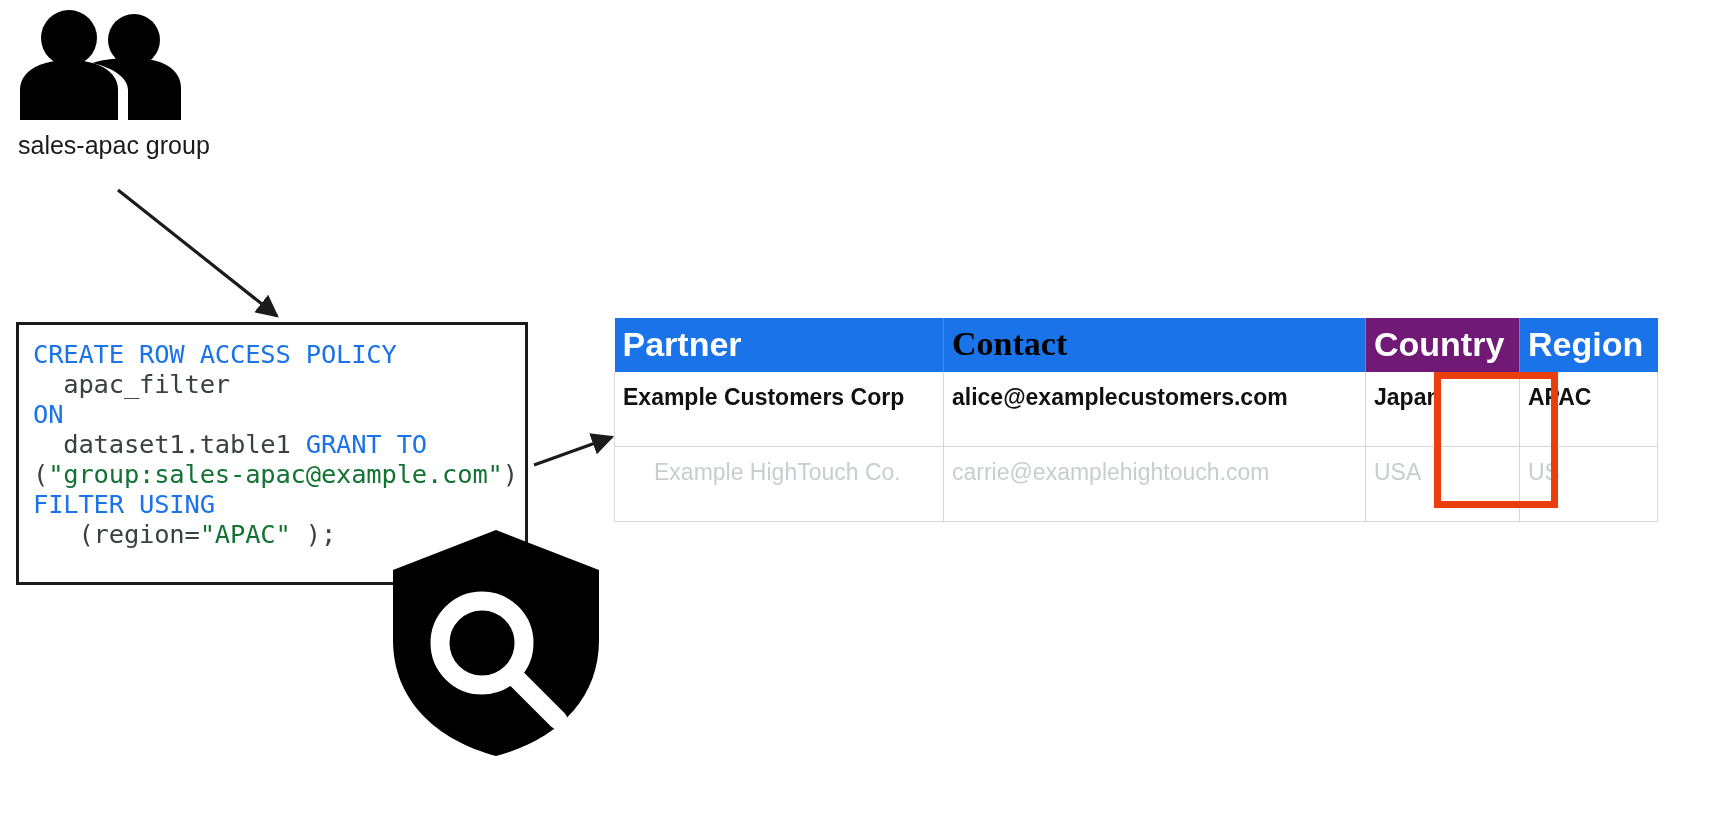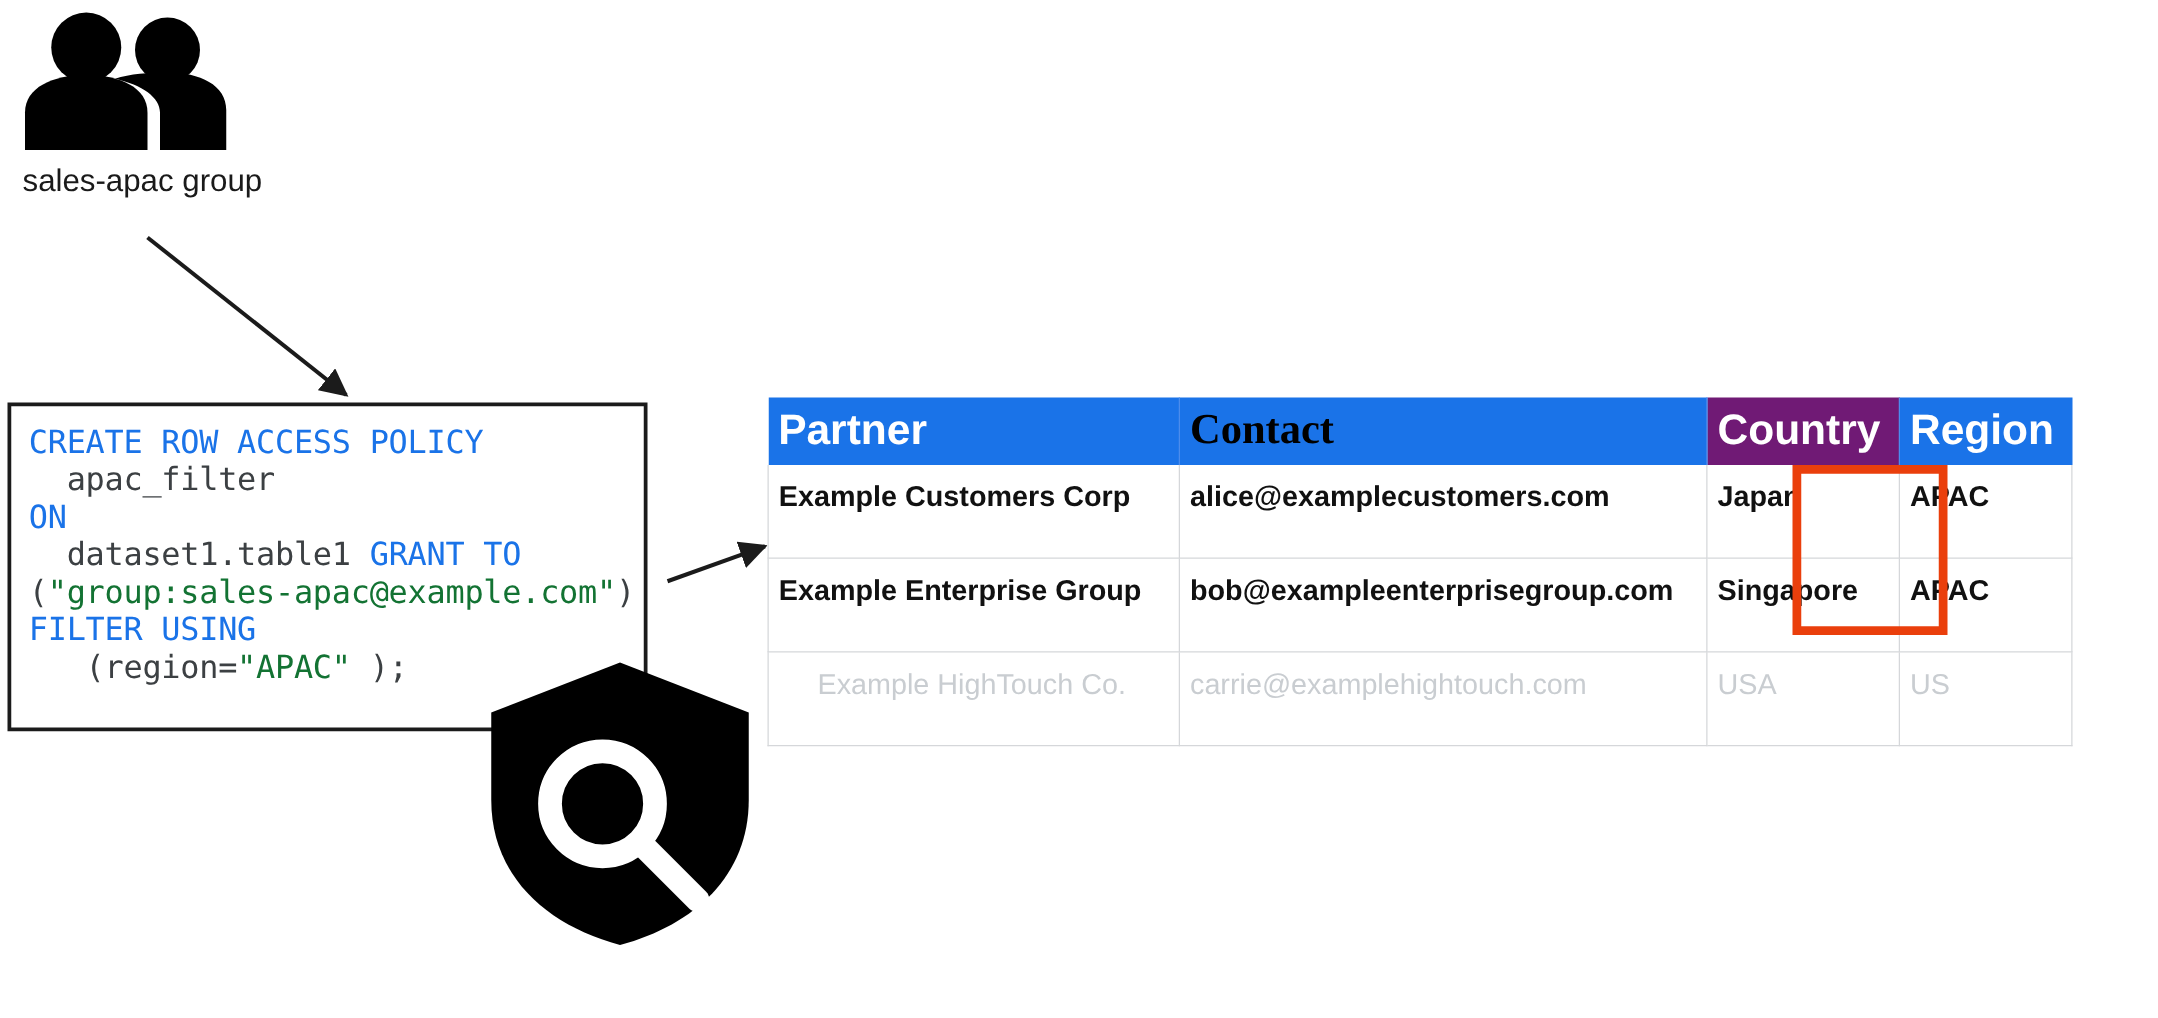--- a/index.html
+++ b/index.html
@@ -44,21 +44,21 @@
     left: 0;
     top: 0;
     width: 1726px;
     height: 814px;
     pointer-events: none;
   }
 
   
   #code-box {
     position: absolute;
-    left: 6px;
+    left: 16px;
     top: 322px;
     width: 512px;
     height: 263px;
     box-sizing: border-box;
     border: 3px solid #1b1b1b;
     background: #ffffff;
     padding: 14px 10px 10px 14px;
   }
   #code-text {
     margin: 0;
@@ -213,26 +213,20 @@
         <th class="c-region" style="background: rgb(26, 115, 232); color: rgb(255, 255, 255);">Region</th>
       </tr>
     </thead>
     <tbody>
       <tr class="row-active">
         <td class="c-partner">Example Customers Corp</td>
         <td class="c-contact">alice@examplecustomers.com</td>
         <td class="c-country">Japan</td>
         <td class="c-region">APAC</td>
       </tr>
-      <tr class="row-active">
-        <td class="c-partner">Example Enterprise Group</td>
-        <td class="c-contact">bob@exampleenterprisegroup.com</td>
-        <td class="c-country">Singapore</td>
-        <td class="c-region">APAC</td>
-      </tr>
       <tr class="row-muted">
         <td class="c-partner" style="color: rgb(201, 205, 209); padding-left: 39px;">Example HighTouch Co.</td>
         <td class="c-contact" style="color: rgb(201, 205, 209);">carrie@examplehightouch.com</td>
         <td class="c-country" style="color: rgb(201, 205, 209);">USA</td>
         <td class="c-region" style="color: rgb(201, 205, 209);">US</td>
       </tr>
     </tbody>
   </table>
 </div>
 

